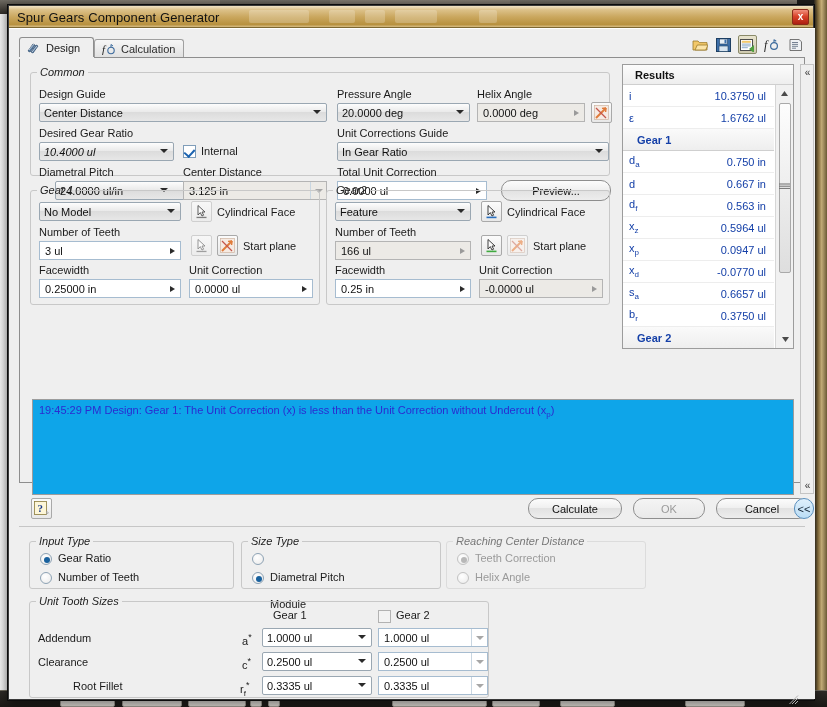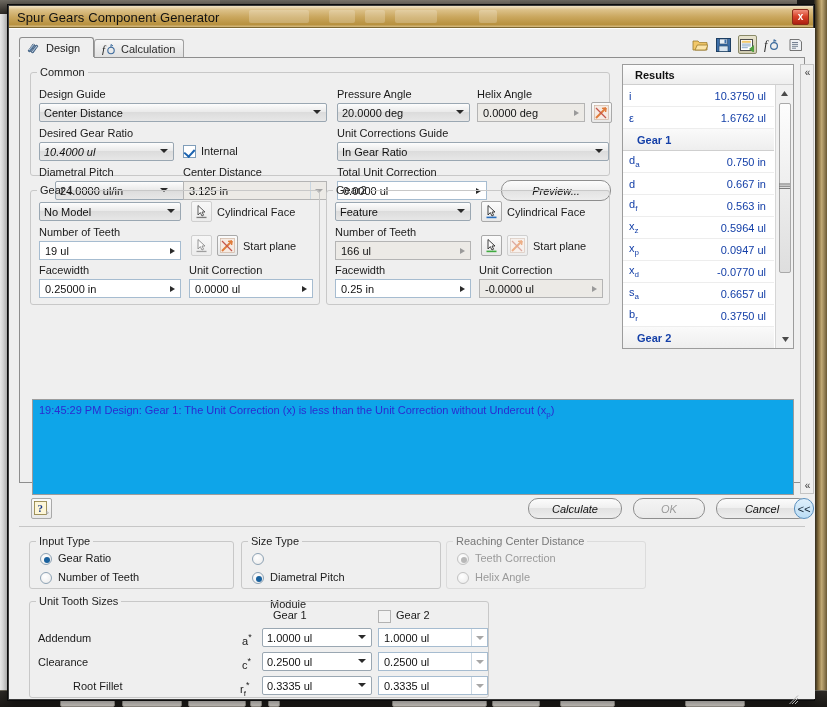--- a/index.html
+++ b/index.html
@@ -95,21 +95,21 @@
   
   .content { position:absolute; left:10px; top:29px; width:786px; height:425px;
              background:#efefef; border:1px solid #8e8e8e; border-top:none; }
 
   fieldset.grp {
     position:absolute; margin:0; padding:0;
     border:1px solid #c8c8c8; border-radius:3px;
     background:transparent;
   }
   fieldset.grp > legend {
-    margin-left:6px; padding:0 3px; font-size:11px; color:#222;
+    margin-left:6px; padding:0 3px; font-size:11px; color:#222;font-style:italic;
   }
 
   .lbl { position:absolute; font-size:11px; color:#1a1a1a; white-space:nowrap; }
 
   
   .fld {
     position:absolute; height:19px;
     border:1px solid #a6bcd0; background:#fff;
     display:flex; align-items:center;
     font-size:11px; color:#111;
@@ -135,21 +135,21 @@
     -webkit-appearance:none; appearance:none;
   }
   .selwrap { position:absolute; }
   .selwrap .selcaret { position:absolute; right:6px; top:7px; pointer-events:none;
     width:0;height:0;border-left:4px solid transparent;border-right:4px solid transparent;border-top:4px solid #2a2a2a; }
 
   .btn {
     position:absolute; height:21px;
     border:1px solid #8e8e8e; border-radius:10px;
     background: linear-gradient(180deg,#fcfcfc 0%, #efefef 48%, #e2e2e2 50%, #ededed 100%);
-    font-size:11px; display:flex; align-items:center; justify-content:center; cursor:pointer; color:#111;font-style:italic;
+    font-size:11px; display:flex; align-items:center; justify-content:center; cursor:pointer; color:#111;
   }
   .btn.disabled { color:#9a9a9a; background:linear-gradient(180deg,#f4f4f4,#e9e9e9); }
   .btn.blue { background:linear-gradient(180deg,#dff0fc 0%, #bbddf5 100%); border-color:#5a8fbd; color:#123; }
 
   .iconbtn {
     position:absolute; width:21px; height:21px; border:1px solid #a9a9a9; border-radius:2px;
     background: linear-gradient(180deg,#fbfbfb,#e8e8e8); cursor:pointer;
     display:flex; align-items:center; justify-content:center;
   }
   .iconbtn.flat { border-color:#cfcfcf; background:linear-gradient(180deg,#f7f7f7,#ececec); }
@@ -412,21 +412,21 @@
         <div class="iconbtn flat" style="left:160px; top:5px;">
           <svg width="14" height="15" viewBox="0 0 14 15">
             <path d="M3 1.5 L3 11 L5.3 8.6 L7 12 L8.6 11.2 L7 8 L10 8 Z" fill="#fafafa" stroke="#4a4a4a" stroke-width="0.9"></path>
             <rect x="1.5" y="12.8" width="10" height="1.3" fill="#7d7d7d"></rect>
           </svg>
         </div>
         <div class="lbl" style="left:186px; top:10px;">Cylindrical Face</div>
 
         <div class="lbl" style="left:8px; top:30px;">Number of Teeth</div>
         <div class="fld" style="left:8px; top:45px; width:142px;">
-          <span class="val">19 ul</span>
+          <span class="val">3 ul</span>
           <span class="drop spin">
               <i class="tri-r"></i>
             </span>
         </div>
         <div class="iconbtn flat" style="left:160px; top:39px;">
           <svg width="14" height="15" viewBox="0 0 14 15">
             <path d="M3 1.5 L3 11 L5.3 8.6 L7 12 L8.6 11.2 L7 8 L10 8 Z" fill="#fafafa" stroke="#8a8a8a" stroke-width="0.9"></path>
             <rect x="1.5" y="12.8" width="10" height="1.3" fill="#9e9e9e"></rect>
           </svg>
         </div>

